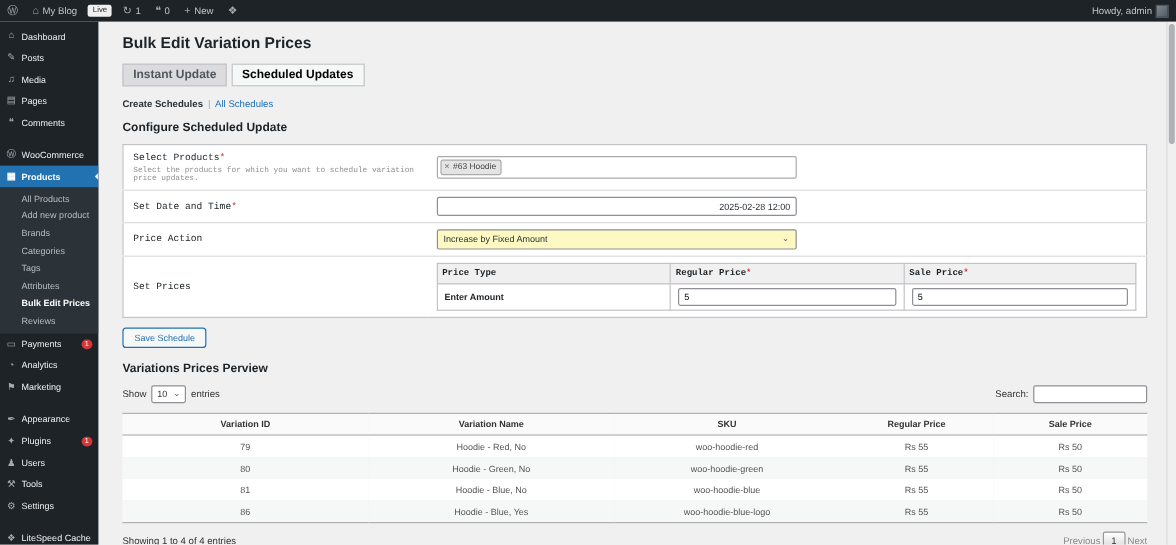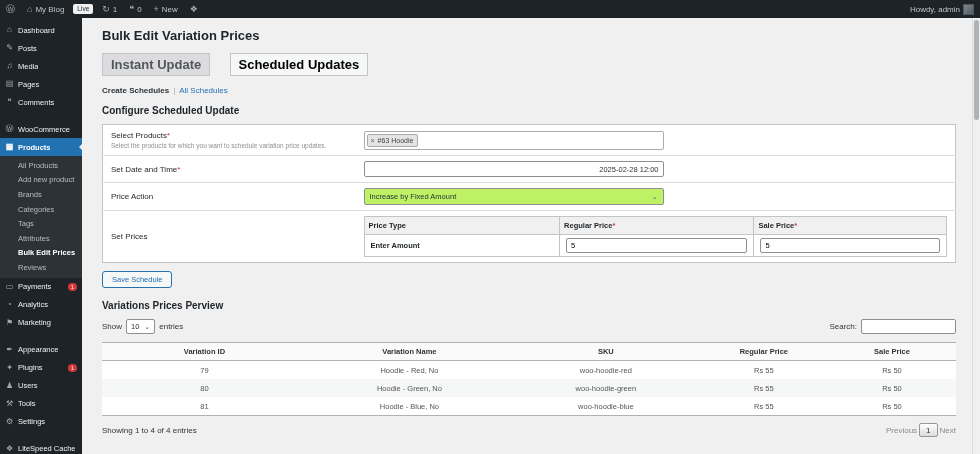--- a/index.html
+++ b/index.html
@@ -25,42 +25,42 @@
   .mi-badge { margin-left:auto; background:#d63638; color:#fff; border-radius:6px; font-size:6px; line-height:8px; padding:0 3px; flex:none; }
   .menu-sep { height:9px; }
   .submenu { background:#2c3338; padding:2px 0 3px; }
   .submenu-item { padding:2.8px 4px 2.8px 18px; color:#b6bcc2; cursor:pointer; white-space:nowrap; }
   .submenu-item.current { color:#fff; font-weight:bold; }
 
   
   .content { position:absolute; left:82px; top:18px; right:8px; bottom:0; padding:8px 16px 6px 20px; font-size:8px; overflow:hidden; }
   .page-title { font-size:13px; font-weight:700; color:#1d2327; margin:2px 0 10px; }
   .nav-tabs { margin-bottom:10px; }
-  .nav-tab { display:inline-block; border:1px solid #c3c4c7; background:#dcdcde; padding:3px 8px; font-size:13px; font-weight:bold; color:#50575e; margin-right:17px; cursor:pointer; }
+  .nav-tab { display:inline-block; border:1px solid #c3c4c7; background:#dcdcde; padding:3px 8px; font-size:10px; font-weight:bold; color:#50575e; margin-right:1px; cursor:pointer; }
   .nav-tab.active { background:#f6f7f7; color:#000; }
   .schedule-links { margin:0 0 10px; font-size:8px; }
   .link-strong { font-weight:bold; color:#2c3338; cursor:pointer; }
   .link-sep { color:#a7aaad; margin:0 2px; }
   .link-blue { color:#2271b1; cursor:pointer; }
   .section-title { font-size:10px; font-weight:bold; color:#1d2327; margin:2px 0 8px; }
 
   .form-table { width:100%; border-collapse:collapse; background:#fff; border:1px solid #c3c4c7; font-size:8px; }
   .form-table > tbody > tr { border-bottom:1px solid #dcdcde; }
   .form-table > tbody > tr:last-child { border-bottom:none; }
-  .form-table th { width:253px; text-align:left; font-weight:normal; padding:6px 8px; vertical-align:middle; color:#1d2327; }
+  .form-table th { width:253px; text-align:left; font-weight:normal; padding:6px 8px; vertical-align:middle; color:#1d2327;font-family:Liberation Mono, monospace; }
   .form-table td.control { padding:5px 8px; vertical-align:middle; }
   .field-desc { font-size:6.5px; color:#8c8f94; margin-top:2px; }
   .req { color:#d63638; }
 
   .select2-box { width:300px; min-height:17px; border:1px solid #aaa; border-radius:2px; background:#fff; padding:2px; display:flex; align-items:center; }
   .chip { background:#e4e4e4; border:1px solid #aaa; border-radius:2px; font-size:7px; padding:0 4px 0 3px; line-height:11px; display:inline-flex; gap:3px; color:#444; }
   .chip-x { color:#888; font-weight:bold; cursor:pointer; }
 
   .text-input { width:300px; height:16px; border:1px solid #8c8f94; border-radius:2px; padding:0 4px; font-size:7.5px; font-family:inherit; color:#2c3338; background:#fff;text-align:right; }
-  .select-box { width:300px; height:17px; border:1px solid #8c8f94; border-radius:2px; background:#bef264; display:flex; align-items:center; justify-content:space-between; padding:0 5px; font-size:7.5px; color:#2c3338; cursor:pointer; }
+  .select-box { width:300px; height:17px; border:1px solid #8c8f94; border-radius:2px; background:#fef9c3; display:flex; align-items:center; justify-content:space-between; padding:0 5px; font-size:7.5px; color:#2c3338; cursor:pointer; }
   .chev { font-size:7px; color:#50575e; line-height:1; }
 
   .price-table { width:100%; border-collapse:collapse; border:1px solid #c3c4c7; font-size:7.5px; }
   .price-table th { background:#f0f0f1; border:1px solid #c3c4c7; padding:4px 4px; text-align:left; font-weight:bold; color:#1d2327; }
   .price-table td { border:1px solid #c3c4c7; padding:3px 6px; }
   .pt-c1 { width:20%; } .pt-c2 { width:39%; } .pt-c3 { width:41%; }
   .pt-label { font-weight:bold; }
   .cell-input { width:100%; height:15px; border:1px solid #8c8f94; border-radius:2px; font-size:7.5px; padding:0 4px; font-family:inherit; background:#fff; }
 
   .btn-secondary { display:inline-block; margin:8px 0 10px; background:#f6f7f7; border:1px solid #2271b1; color:#2271b1; border-radius:3px; padding:3px 9px; font-size:7.5px; font-family:inherit; cursor:pointer; }
@@ -346,20 +346,27 @@
         <td>Rs 55</td>
         <td>Rs 50</td>
       </tr>
       <tr>
         <td>81</td>
         <td>Hoodie - Blue, No</td>
         <td>woo-hoodie-blue</td>
         <td>Rs 55</td>
         <td>Rs 50</td>
       </tr>
+      <tr>
+        <td>86</td>
+        <td>Hoodie - Blue, Yes</td>
+        <td>woo-hoodie-blue-logo</td>
+        <td>Rs 55</td>
+        <td>Rs 50</td>
+      </tr>
     </tbody>
   </table>
 
   <div class="dt-footer">
     <span>Showing 1 to 4 of 4 entries</span>
     <div class="paginate">
       <span class="page-btn-disabled">Previous</span>
       <span class="page-num">1</span>
       <span class="page-btn-disabled">Next</span>
     </div>

